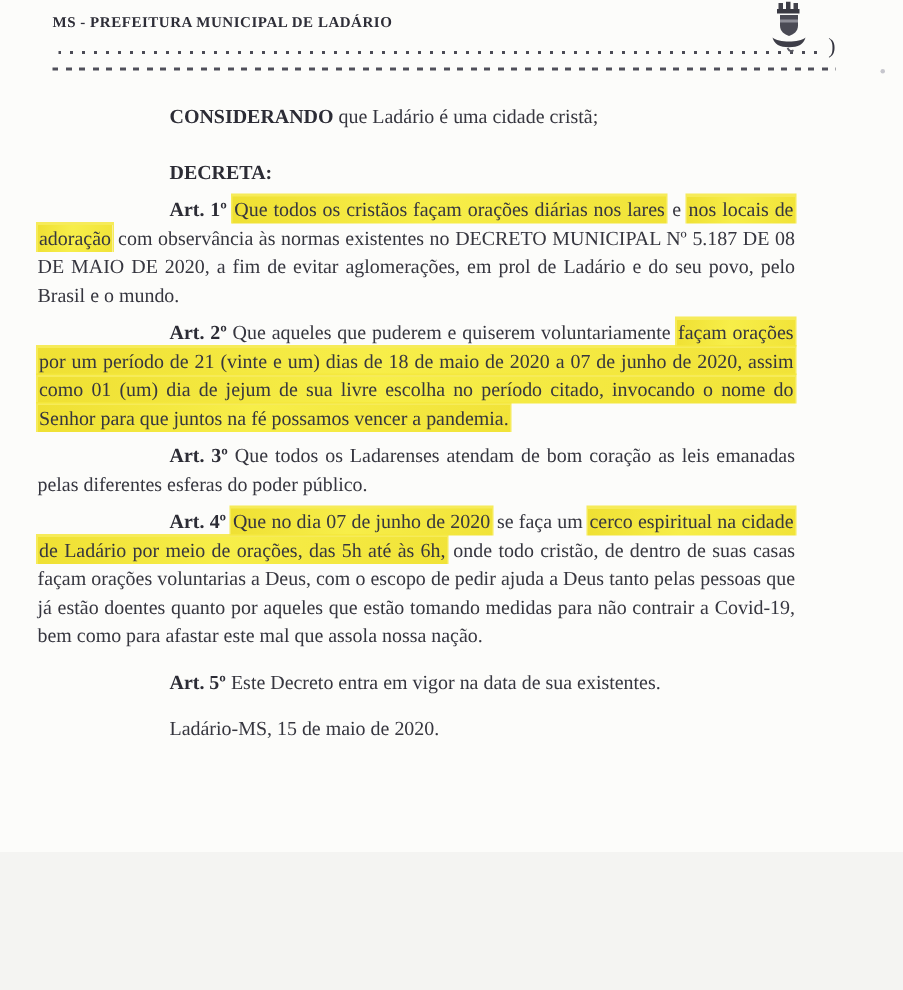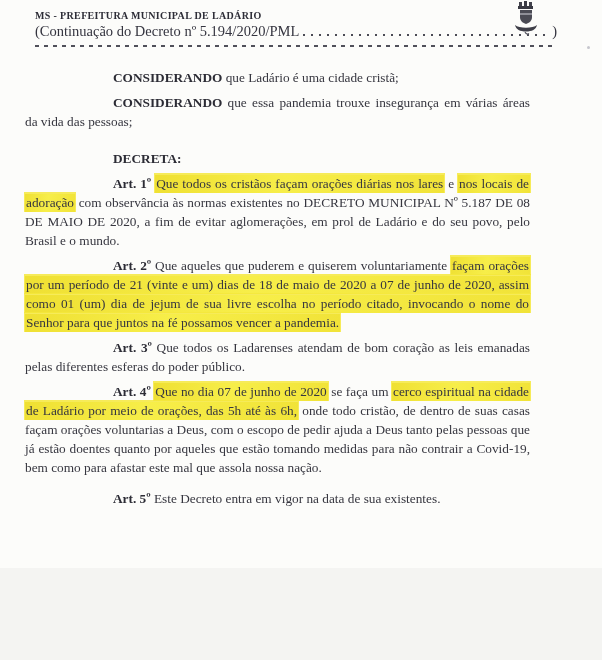--- a/index.html
+++ b/index.html
@@ -50,47 +50,46 @@
   .speck-2{left:584px;top:645px;width:4px;height:3px;background:#c2c4cb;}
 </style>
 </head>
 <body>
 
 <div class="page">
 
   <div class="header">
     <div class="org">MS - PREFEITURA MUNICIPAL DE LADÁRIO</div>
     <div class="cont">
-      <span>(Continuação do Decreto nº 5.194/2020/PML</span>
       <span class="leader"></span>
       <span>)</span>
     </div>
     <div class="dashed-rule"></div>
 
     <svg class="crest" width="26" height="34" viewBox="0 0 26 34" aria-hidden="true">
       <rect x="6" y="1" width="3" height="4" fill="#42424b"></rect>
       <rect x="11" y="0" width="3" height="5" fill="#3c3c45"></rect>
       <rect x="16" y="1" width="3" height="4" fill="#42424b"></rect>
       <rect x="5" y="5" width="15" height="3" fill="#393942"></rect>
       <path d="M7,9 h12 v7 c0,4 -3,6 -6,7 c-3,-1 -6,-3 -6,-7 z" fill="#4a4a54"></path>
       <rect x="7" y="12" width="12" height="2" fill="#8e8e97"></rect>
       <path d="M2,24 c4,3.5 18,3.5 22,0 c-1,4.5 -5,6.5 -11,6.5 c-6,0 -10,-2 -11,-6.5 z" fill="#3e3e48"></path>
       <path d="M12,31 c1,2 2.5,2.5 4,1.5" stroke="#5a5a64" stroke-width="1.2" fill="none"></path>
     </svg>
   </div>
 
   <div class="body-text">
       <div class="para"><span class="b ">CONSIDERANDO</span><span class=""> que Ladário é uma cidade cristã;</span></div>
-      <div class="para"><span class="b ">CONSIDERANDO</span><span class=""> que essa pandemia trouxe insegurança em várias áreas da vida das pessoas;</span></div>
       <div class="para sp-md"><span class="b ">DECRETA:</span></div>
       <div class="para"><span class="b ">Art. 1º </span><span class="hl">Que todos os cristãos façam orações diárias nos lares</span><span class=""> e </span><span class="hl">nos locais de adoração</span><span class=""> com observância às normas existentes no DECRETO MUNICIPAL Nº 5.187 DE 08 DE MAIO DE 2020, a fim de evitar aglomerações, em prol de Ladário e do seu povo, pelo Brasil e o mundo.</span></div>
       <div class="para"><span class="b ">Art. 2º </span><span class="">Que aqueles que puderem e quiserem voluntariamente </span><span class="hl">façam orações por um período de 21 (vinte e um) dias de 18 de maio de 2020 a 07 de junho de 2020, assim como 01 (um) dia de jejum de sua livre escolha no período citado, invocando o nome do Senhor para que juntos na fé possamos vencer a pandemia.</span></div>
       <div class="para"><span class="b ">Art. 3º </span><span class="">Que todos os Ladarenses atendam de bom coração as leis emanadas pelas diferentes esferas do poder público.</span></div>
       <div class="para"><span class="b ">Art. 4º </span><span class="hl">Que no dia 07 de junho de 2020</span><span class=""> se faça um </span><span class="hl">cerco espiritual na cidade de Ladário por meio de orações, das 5h até às 6h,</span><span class=""> onde todo cristão, de dentro de suas casas façam orações voluntarias a Deus, com o escopo de pedir ajuda a Deus tanto pelas pessoas que já estão doentes quanto por aqueles que estão tomando medidas para não contrair a Covid-19, bem como para afastar este mal que assola nossa nação.</span></div>
       <div class="para sp-lg"><span class="b ">Art. 5º </span><span class="">Este Decreto entra em vigor na data de sua existentes.</span></div>
+      <div class="para sp-lg"><span class="">Ladário-MS, 15 de maio de 2020.</span></div>
     </div>
 
   <svg class="sig-scrawl" width="260" height="58" viewBox="0 0 260 58" aria-hidden="true">
     <g fill="none" stroke="#4053a8" stroke-width="2.3" stroke-linecap="round">
       <path d="M14,38 C8,26 18,15 32,15 C46,15 46,28 34,36 C26,41 16,42 14,38"></path>
       <path d="M36,40 C48,34 56,26 62,30 C68,34 62,42 70,40 C78,38 80,30 88,26"></path>
       <path d="M88,44 C96,22 104,4 110,6 C114,8 106,30 100,44 C96,53 90,51 94,43 C98,37 108,35 118,35"></path>
       <path d="M118,40 C124,24 130,12 136,14 C140,16 134,32 130,40"></path>
       <path d="M160,34 C154,22 166,12 180,14 C196,16 188,30 174,34 C186,32 200,28 214,26"></path>
       <path d="M150,27 C180,20 215,18 240,20"></path>

